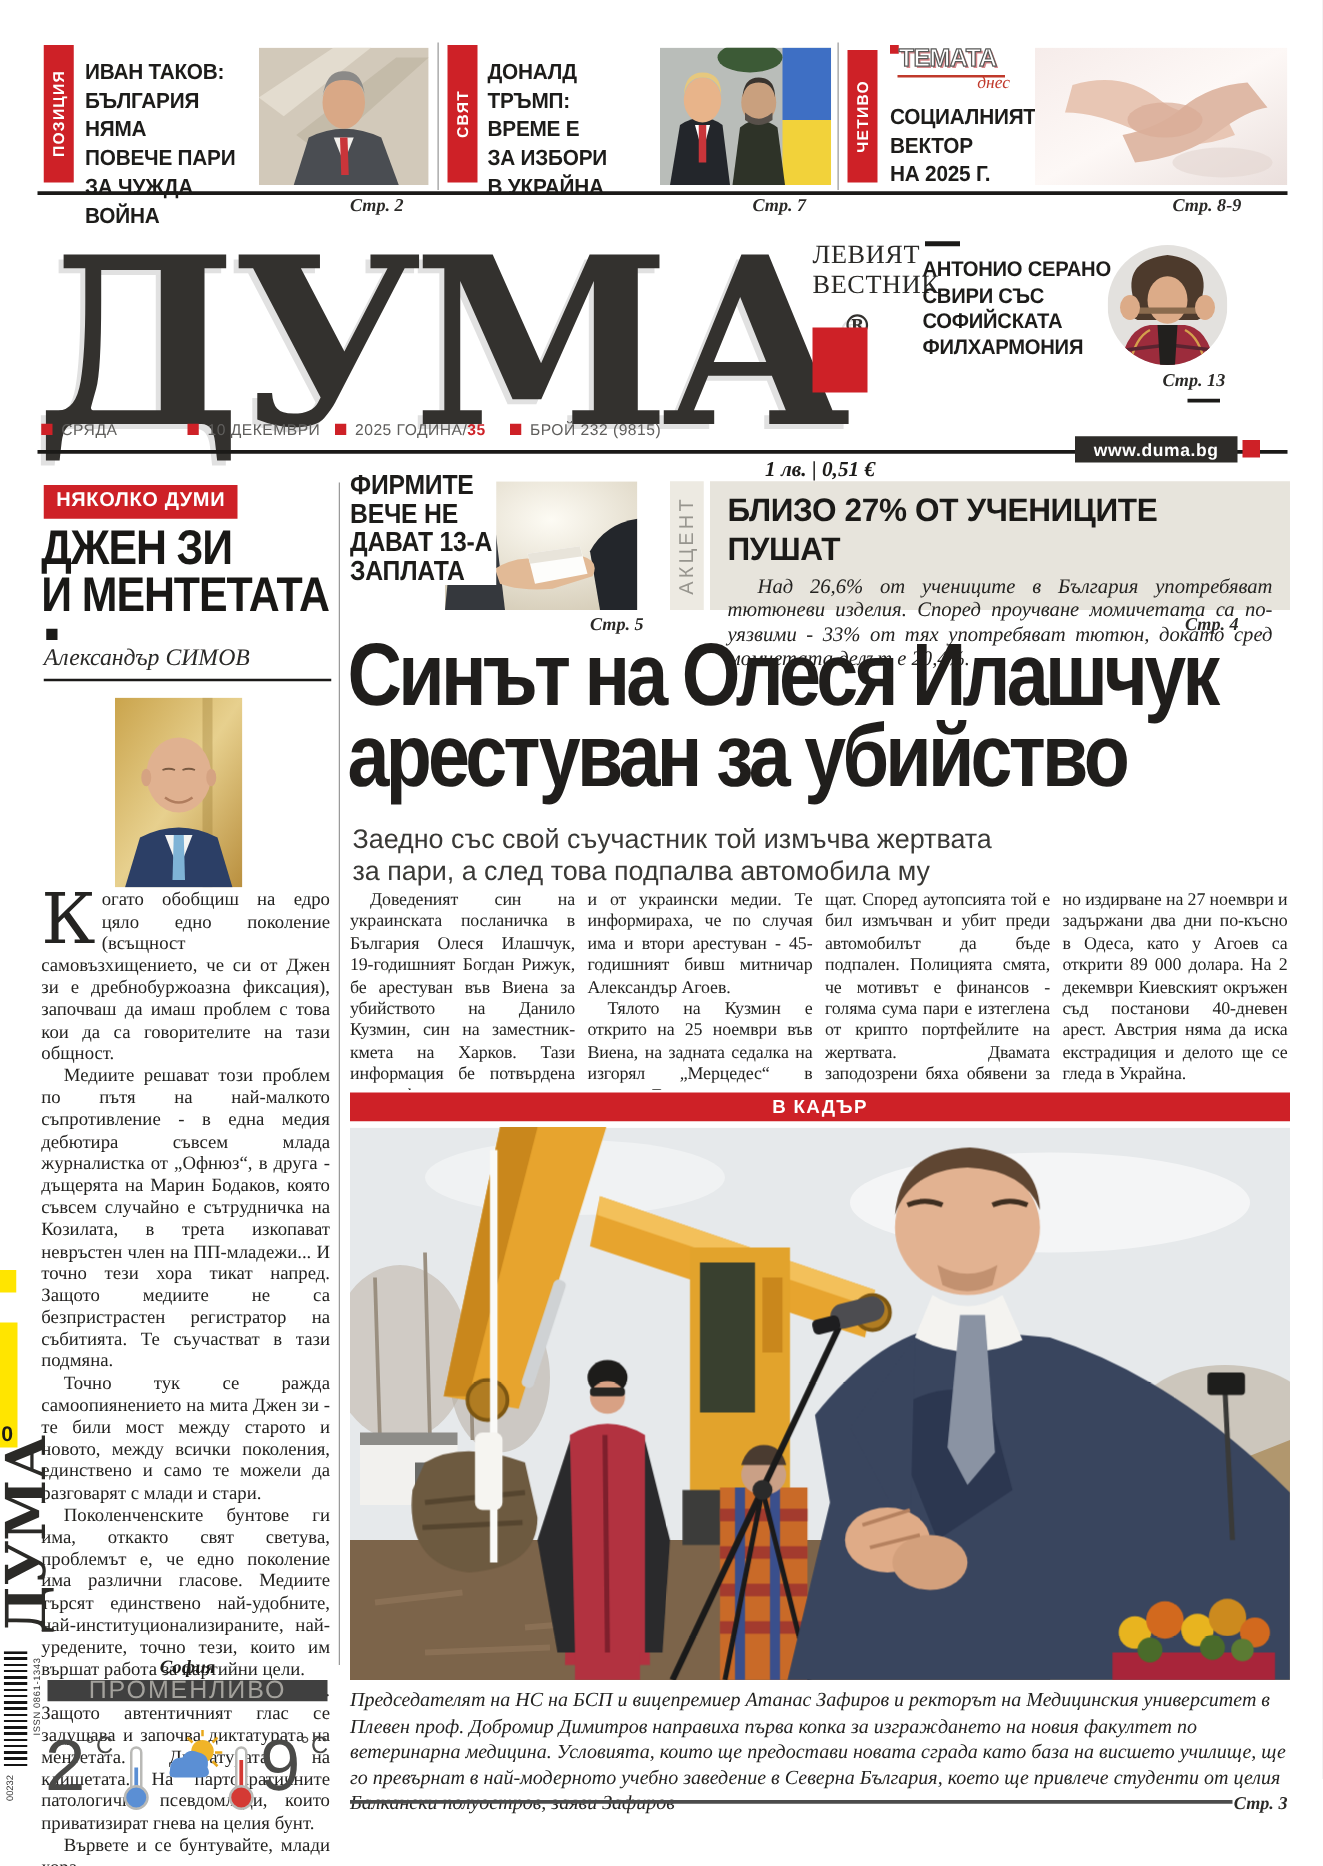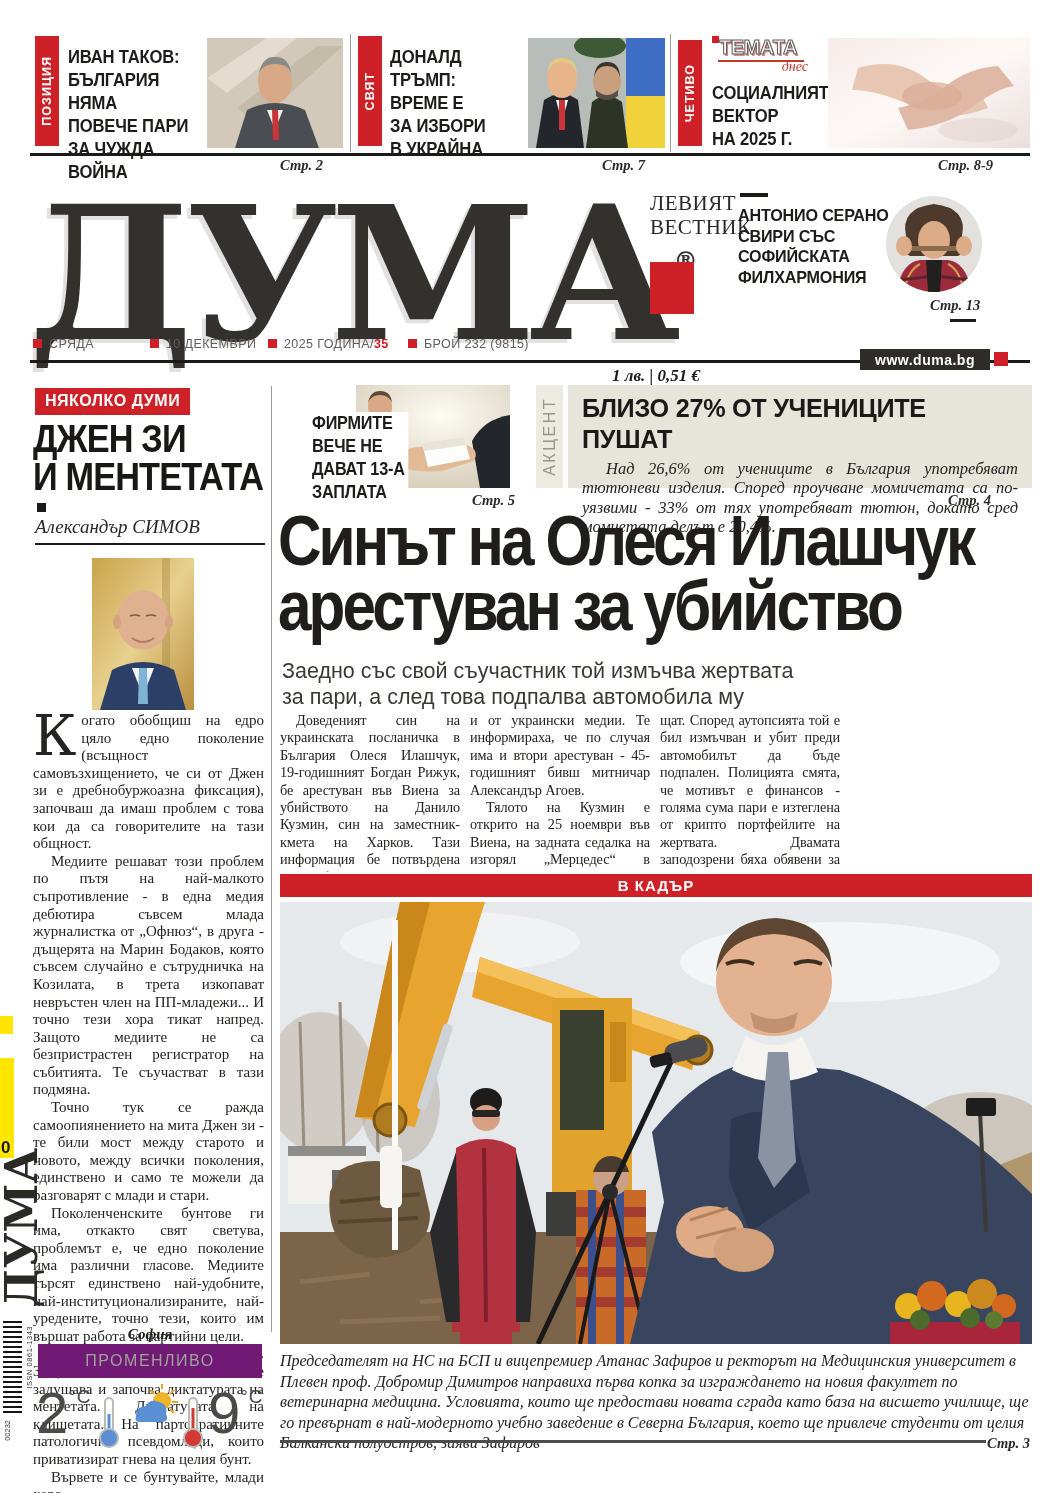--- a/index.html
+++ b/index.html
@@ -54,22 +54,22 @@
   .op-author { position:absolute; left:35px; top:516px; font-family:"Liberation Serif", serif;
                font-style:italic; font-size:19px; color:#2a2927; }
   .op-rule { position:absolute; left:35px; top:543px; width:230px; height:2px; background:#1b1a18; }
   .op-body { position:absolute; left:33px; top:712px; width:231px; font-family:"Liberation Serif", serif;
              font-size:15px; line-height:17.6px; text-align:justify; color:#242321; }
   .op-body p + p { text-indent:18px; }
   .dropcap { float:left; font-family:"DejaVu Serif", serif; font-size:56px; line-height:44px;
              padding:2px 5px 0 0; color:#242321; }
 
   
-  .firms-title { position:absolute; left:280px; top:412px; z-index:2; font-weight:bold;
-                 font-size:18px; line-height:23px; letter-spacing:-0.2px;margin-left:32px; }
+  .firms-title { position:absolute; left:280px; top:376px; z-index:2; font-weight:bold;
+                 font-size:22px; line-height:23px; letter-spacing:-0.2px; }
   .firms-title span { background:#fff; box-decoration-break:clone; -webkit-box-decoration-break:clone; padding:0 4px 0 0; }
   .accent-label { position:absolute; left:536px; top:385px; width:27px; height:103px; background:#edeae2;
                   color:#97958e; display:flex; align-items:center; justify-content:center;
                   font-size:16px; letter-spacing:2.5px; }
   .accent-box { position:absolute; left:568px; top:385px; width:464px; height:103px; background:#e7e4dc;
                 padding:8px 14px 0 14px; }
   .accent-head { font-weight:bold; font-size:26px; letter-spacing:-0.3px; color:#1b1a18; }
   .accent-text { font-family:"Liberation Serif", serif; font-style:italic; font-size:16.5px;
                  line-height:1.17; text-align:justify; text-indent:24px; margin-top:4px; color:#242321; }
 
@@ -86,22 +86,22 @@
            display:flex; align-items:center; justify-content:center; }
   .main-photo { position:absolute; left:280px; top:902px; width:752px; height:442px; overflow:hidden; }
   .caption { position:absolute; left:280px; top:1351px; width:752px; font-family:"Liberation Serif", serif;
              font-style:italic; font-size:16px; line-height:20.5px; color:#242321; }
   .caption-page { position:absolute; right:2px; bottom:0; font-weight:bold; }
   .bottom-rule { position:absolute; left:280px; top:1440px; width:706px; height:3px; background:#4c4c4c; }
 
   
   .w-city { position:absolute; left:35px; top:1326px; width:230px; text-align:center;
             font-family:"Liberation Serif", serif; font-style:italic; font-weight:bold; font-size:15px; }
-  .w-cond { position:absolute; left:38px; top:1344px; width:224px; height:34px; background:#701a75;
-            color:#a3a19c; font-size:16px; letter-spacing:1.5px; display:flex; align-items:center; justify-content:center; }
+  .w-cond { position:absolute; left:38px; top:1344px; width:224px; height:17px; background:#404040;
+            color:#a3a19c; font-size:20px; letter-spacing:1.5px; display:flex; align-items:center; justify-content:center; }
   .w-temp { position:absolute; font-size:58px; line-height:1; color:#4a4a48; font-family:"Liberation Sans", sans-serif; }
   .w-temp .deg { font-size:19px; vertical-align:30px; letter-spacing:1px; }
 
   
   .yellow { background:#ffe500; position:absolute; }
   .fold-logo { position:absolute; left:-4px; top:1162px; height:132px; width:40px;
                font-family:"DejaVu Serif", serif; font-weight:bold; font-size:44px; color:#2b2a27;
                display:flex; align-items:center; }
   .barcode { position:absolute; left:2px; top:1320px; width:21px; height:96px;
              background:repeating-linear-gradient(to bottom, #141414 0 2px, #ffffff 2px 5px);
@@ -344,20 +344,23 @@
     <div class="lead-col">
         <p class="ind">Доведеният син на украинската посланичка в България Олеся Илашчук, 19-годишният Богдан Рижук, бе арестуван във Виена за убийството на Данило Кузмин, син на заместник-кмета на Харков. Тази информация бе потвърдена вчера официално</p>
       </div>
     <div class="lead-col">
         <p>и от украински медии. Те информираха, че по случая има и втори арестуван - 45-годишният бивш митничар Александър Агоев.</p>
         <p class="ind">Тялото на Кузмин е открито на 25 ноември във Виена, на задната седалка на изгорял „Мерцедес“ в квартал Донау-</p>
       </div>
     <div class="lead-col">
         <p>щат. Според аутопсията той е бил измъчван и убит преди автомобилът да бъде подпален. Полицията смята, че мотивът е финансов - голяма сума пари е изтеглена от крипто портфейлите на жертвата. Двамата заподозрени бяха обявени за международ-</p>
       </div>
+    <div class="lead-col">
+        <p>но издирване на 27 ноември и задържани два дни по-късно в Одеса, като у Агоев са открити 89 000 долара. На 2 декември Киевският окръжен съд постанови 40-дневен арест. Австрия няма да иска екстрадиция и делото ще се гледа в Украйна.</p>
+      </div>
   </div>
 
   <div class="kadar">В КАДЪР</div>
 
   <div class="main-photo">
     <svg width="752" height="442" viewBox="0 0 752 442" preserveAspectRatio="none">
       <rect width="752" height="442" fill="#e6e9eb"></rect>
       <ellipse cx="560" cy="60" rx="160" ry="40" fill="#f4f5f6"></ellipse>
       <ellipse cx="180" cy="40" rx="120" ry="30" fill="#f0f2f3"></ellipse>
 

